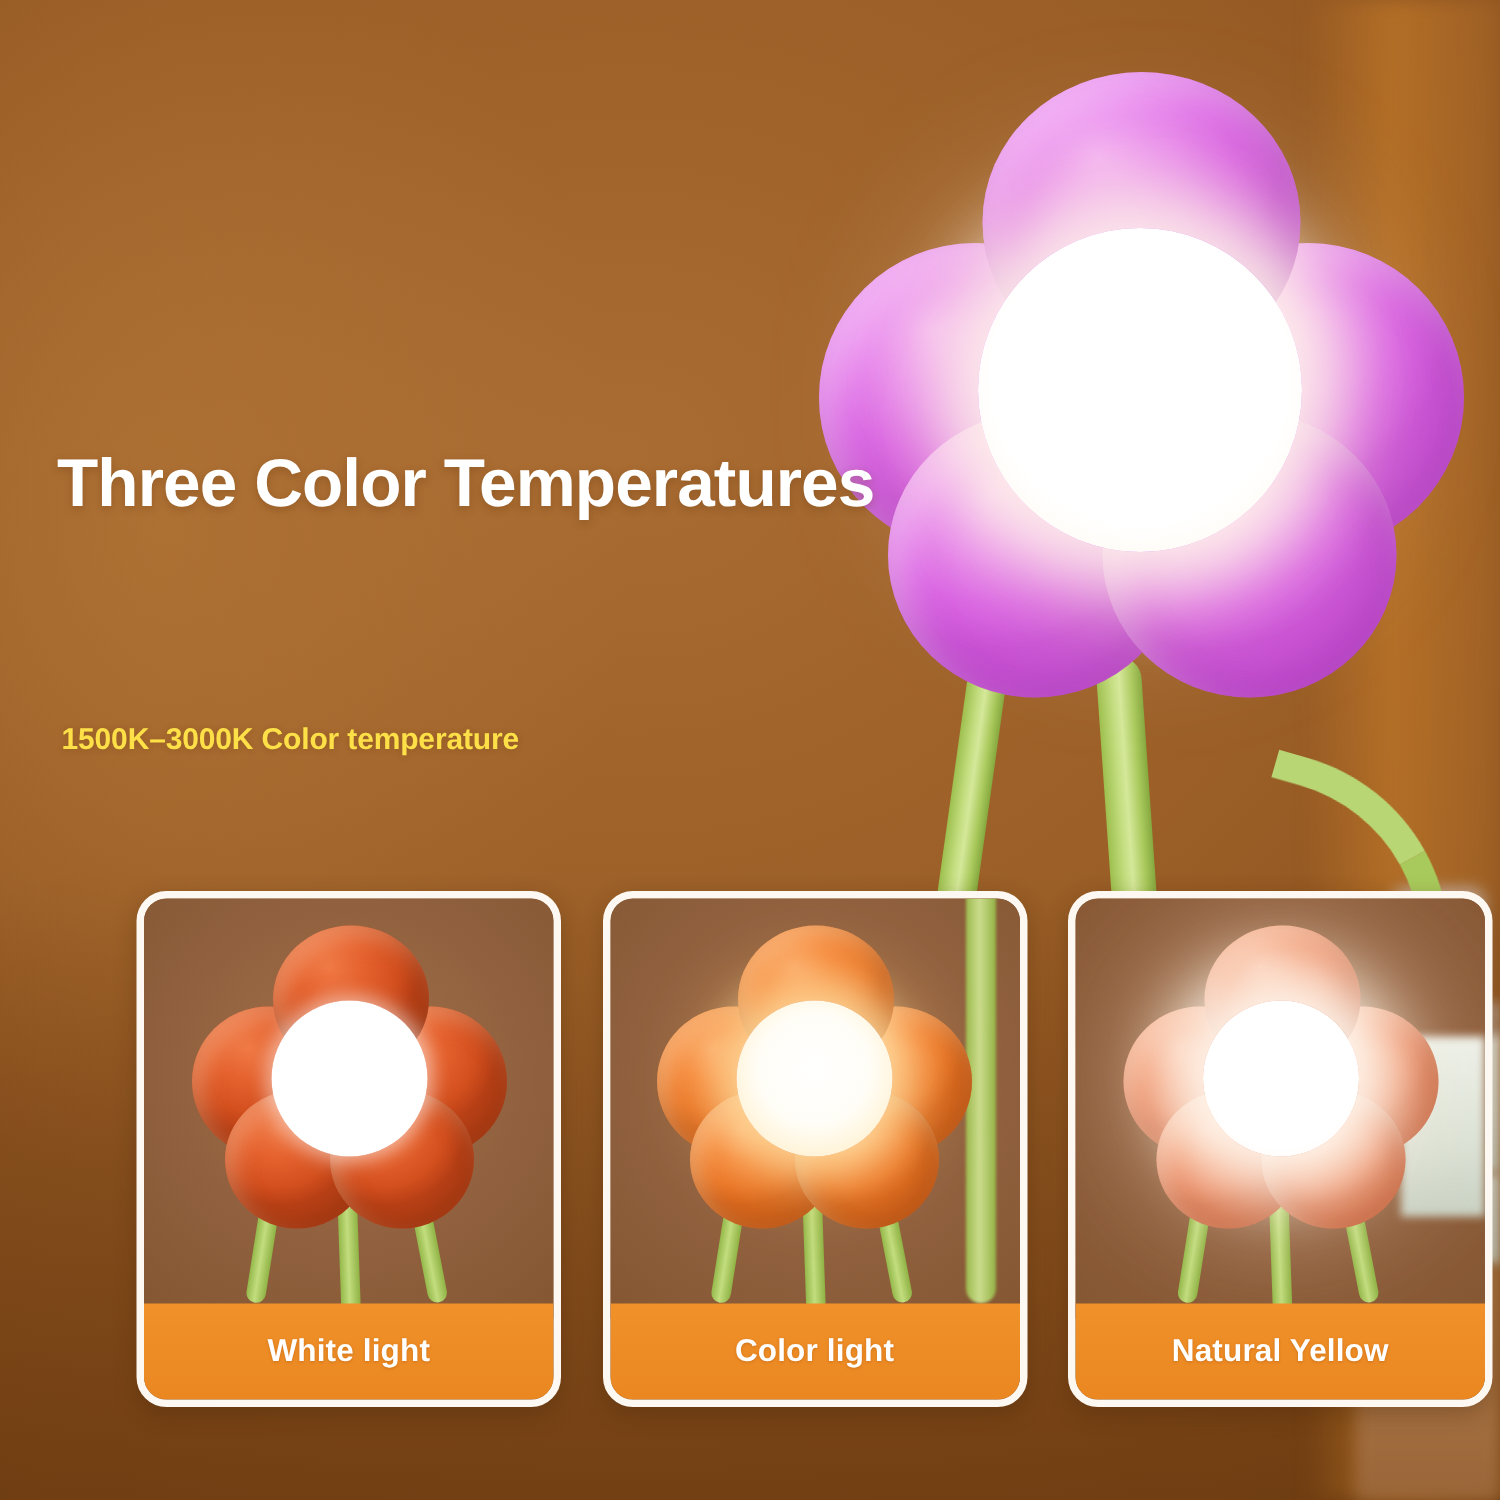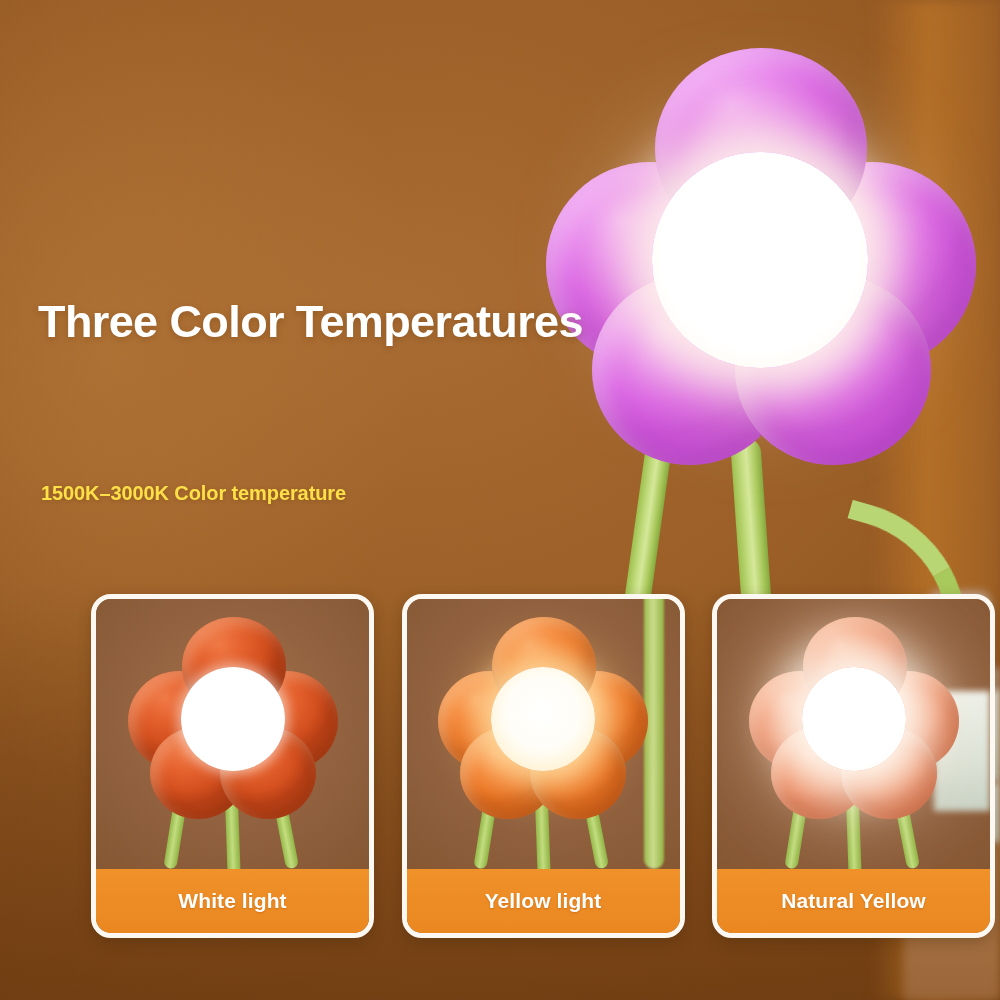--- a/index.html
+++ b/index.html
@@ -271,21 +271,21 @@
           <div class="mflower">
             <div class="mpetal mp-left"></div>
             <div class="mpetal mp-right"></div>
             <div class="mpetal mp-bl"></div>
             <div class="mpetal mp-br"></div>
             <div class="mpetal mp-top"></div>
             <div class="mface"></div>
           </div>
         </div>
       </div>
-      <div class="card-label">Yellow light</div>
+      <div class="card-label">Color light</div>
     </div>
 
     <div class="card">
       <div class="card-photo">
         <div class="card-shelf"></div>
         <div class="mini v-natural">
           <div class="mstem ms1"></div>
           <div class="mstem ms2"></div>
           <div class="mstem ms3"></div>
           <div class="mflower">

